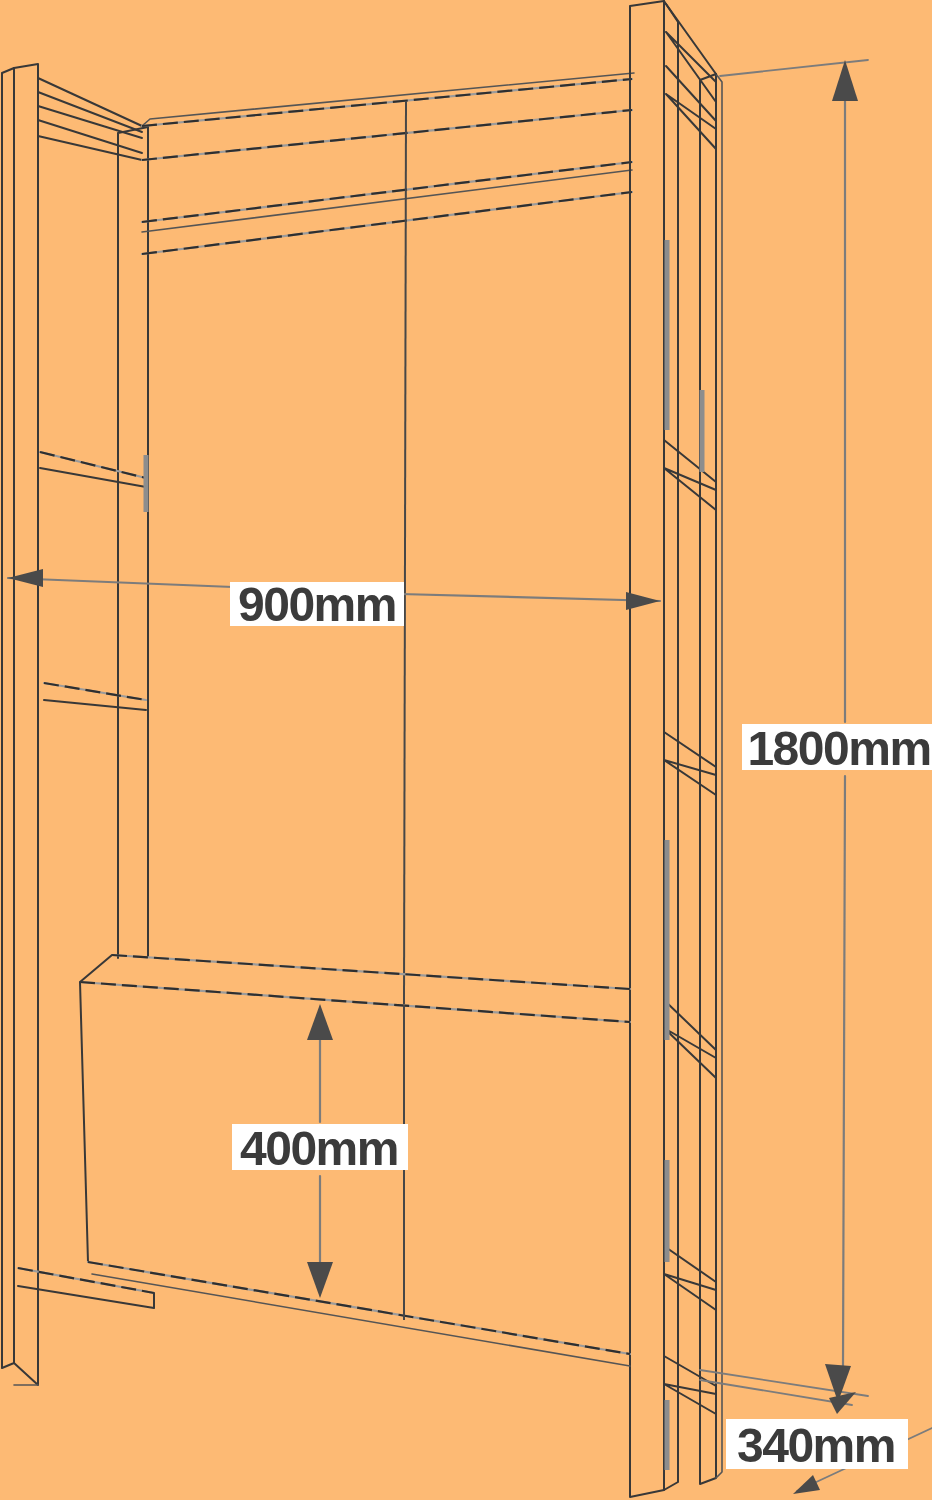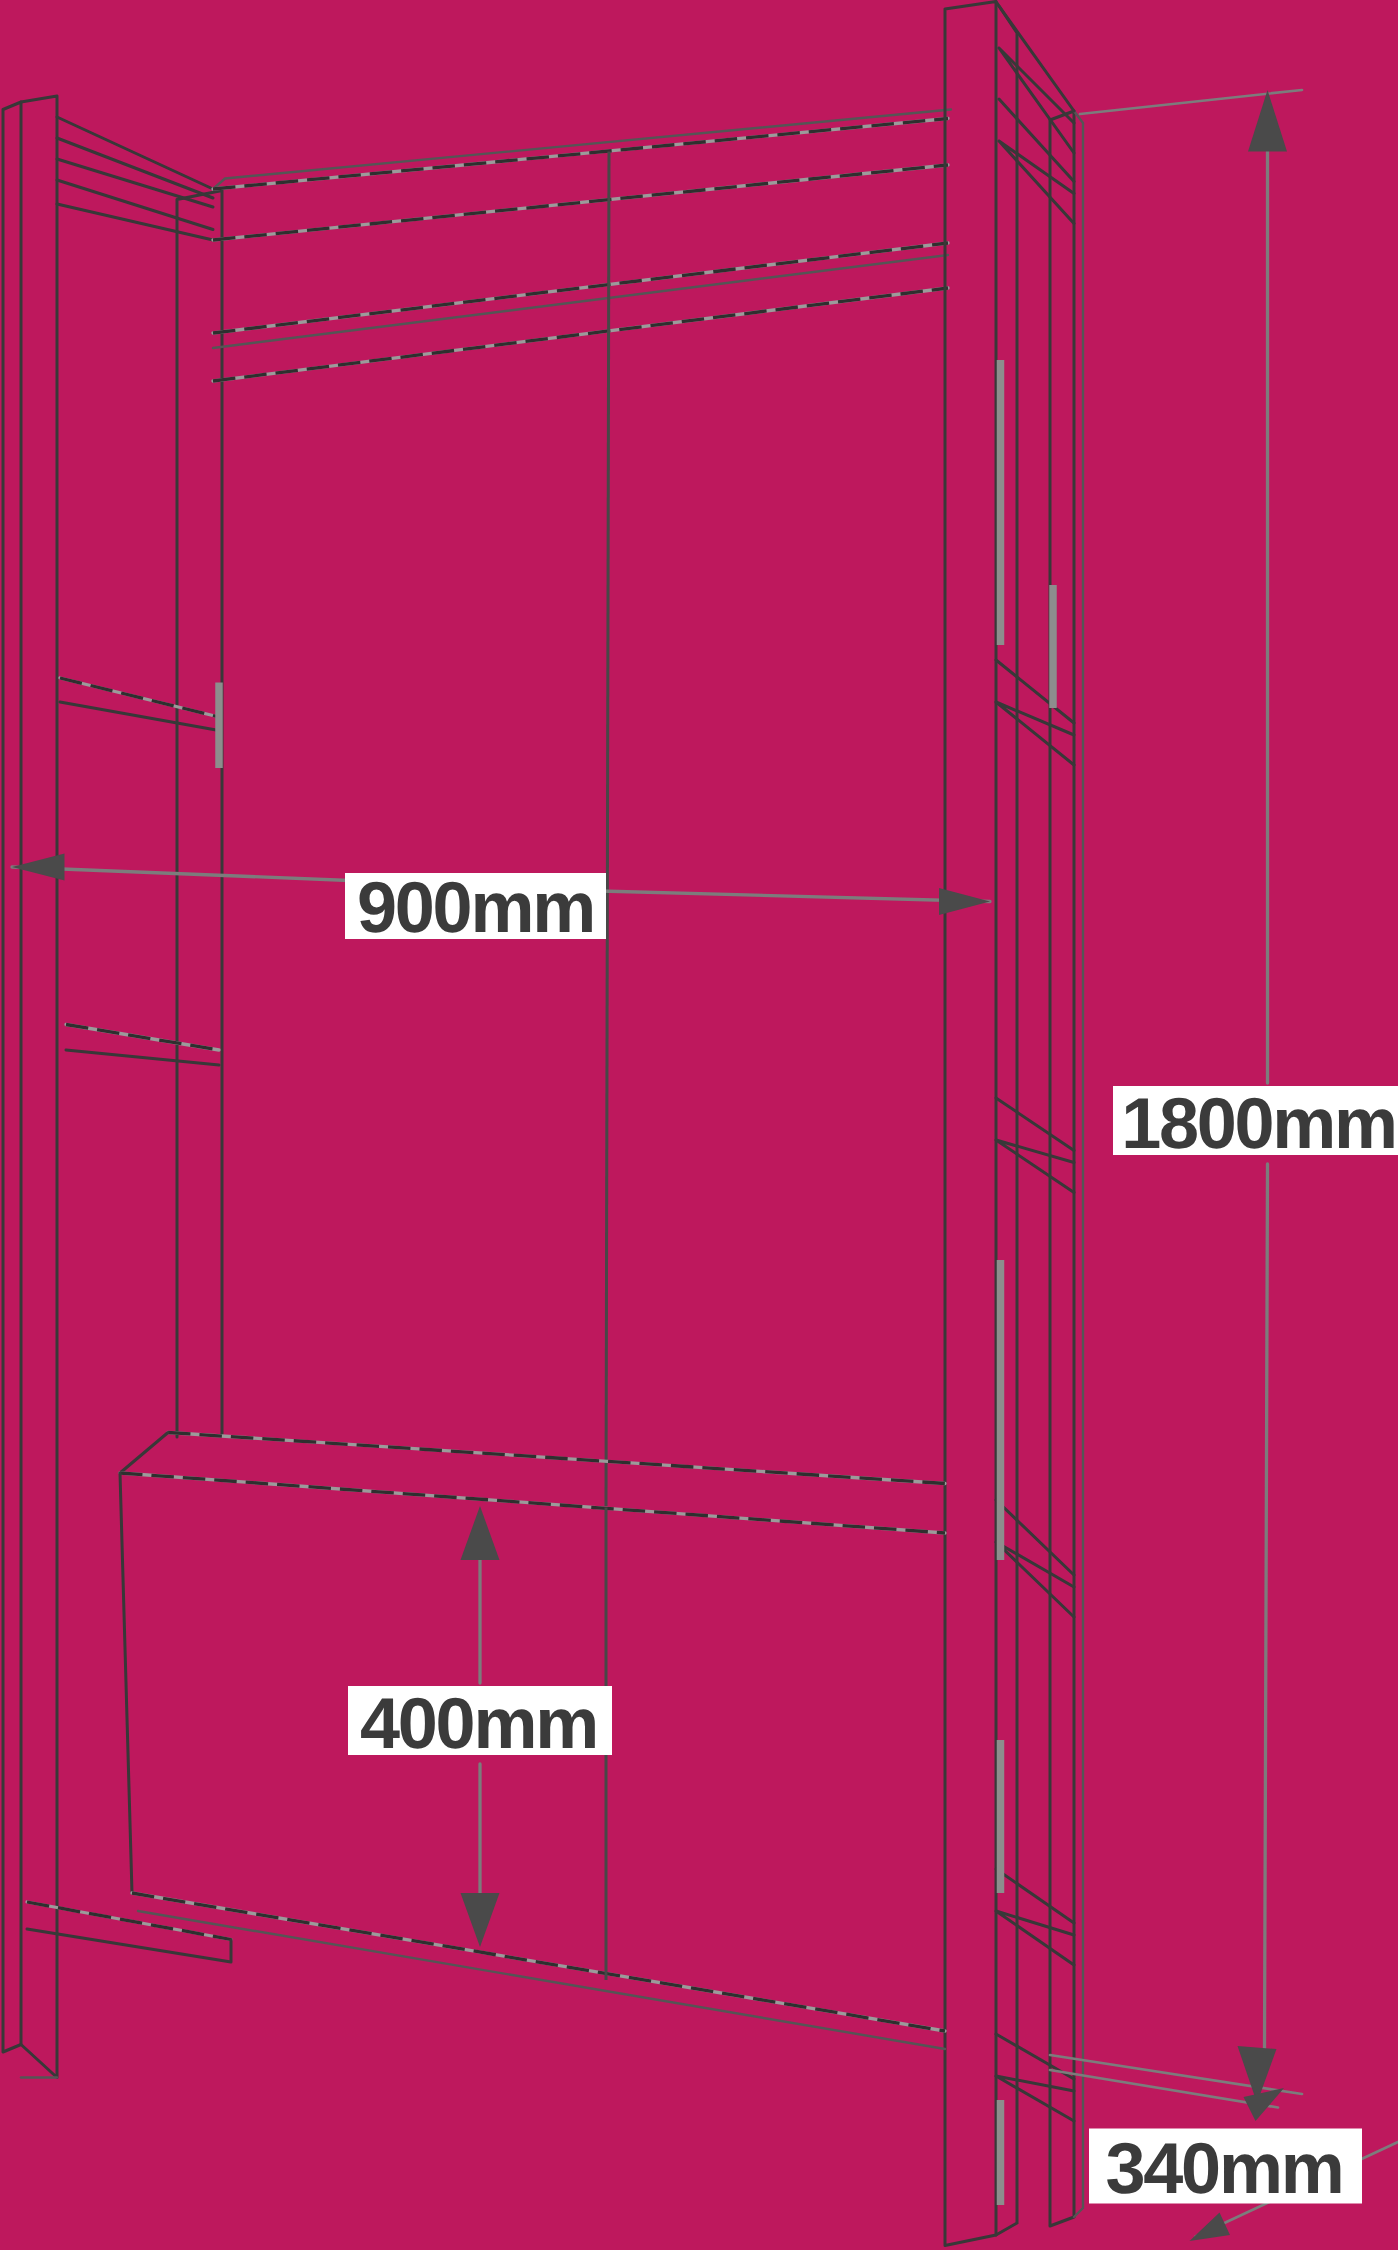--- a/index.html
+++ b/index.html
@@ -1,19 +1,19 @@
 <!DOCTYPE html>
 <html><head>
 <meta charset="utf-8">
 <style>
   html,body{margin:0;padding:0;background:#ffffff;}
   .canvas{
     position:relative;
     width:932px;height:1500px;
-    background:#be185d;
+    background:#fdba74;
     overflow:hidden;
     font-family:"Liberation Sans", sans-serif;
   }
   svg{position:absolute;left:0;top:0;}
   
   .ln{fill:none;stroke:#383838;stroke-width:2;stroke-linecap:round;stroke-linejoin:round;}
   .ln-thin{fill:none;stroke:#555555;stroke-width:1.6;stroke-linecap:round;}
   .seam{fill:none;stroke:#474747;stroke-width:2;}
   
   .edge-base{fill:none;stroke:#9b9b9b;stroke-width:2.2;stroke-linecap:round;}

